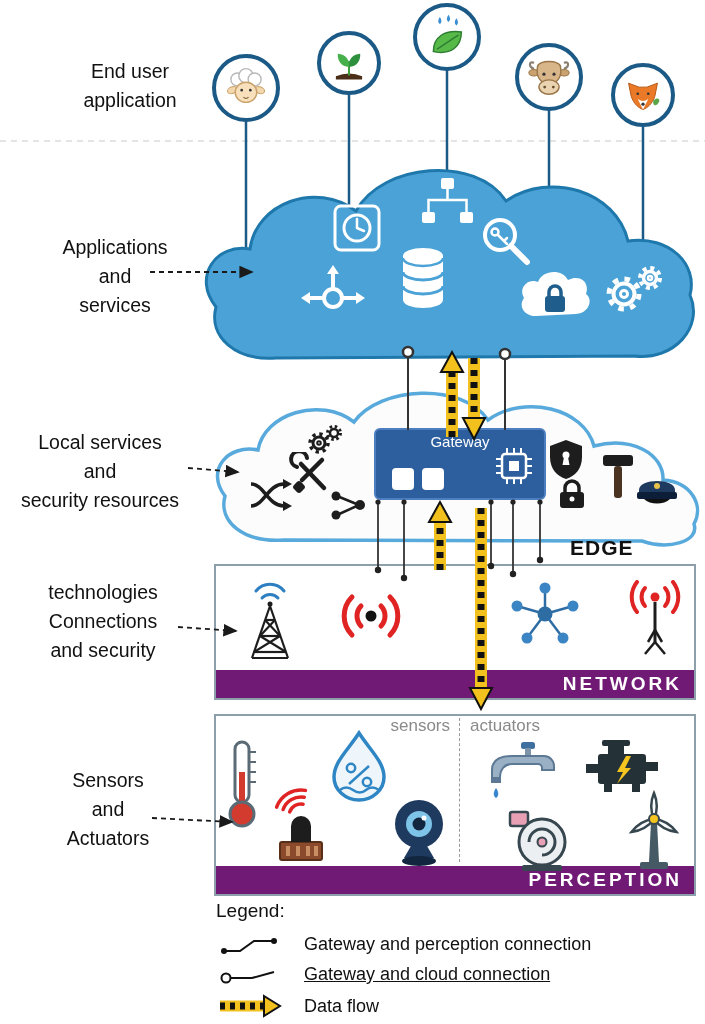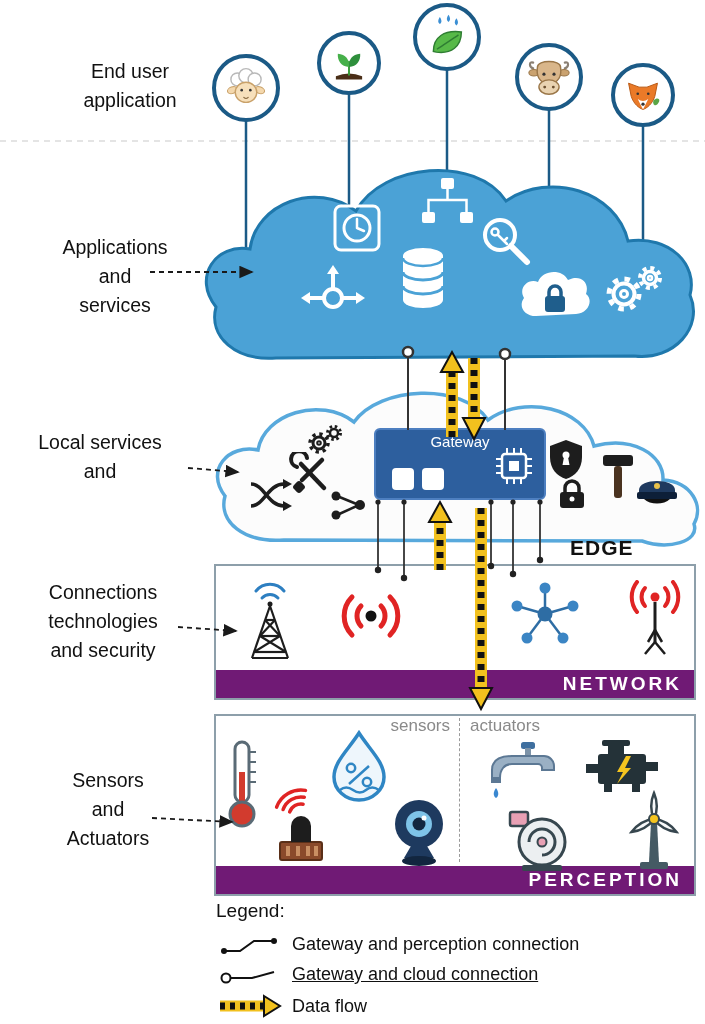--- a/index.html
+++ b/index.html
@@ -8,21 +8,21 @@
   .abs{position:absolute;}
   .side-label{font-size:19.5px;color:#111;text-align:center;line-height:29px;}
   .layer-box{position:absolute;background:#fff;border:2px solid #8d9faa;box-sizing:border-box;z-index:1;}
   .band{position:absolute;left:0;right:0;bottom:0;height:28px;background:#701a75;color:#fff;
         font-weight:bold;font-size:19px;letter-spacing:3px;text-align:right;padding-right:12px;
         line-height:28px;box-sizing:border-box;}
   .circle-node{position:absolute;border-radius:50%;background:#fff;border:4px solid #1b5a86;
         box-sizing:border-box;display:flex;align-items:center;justify-content:center;z-index:2;}
   .icon{z-index:3;}
   .small-caption{font-size:17px;color:#8a8a8a;z-index:3;}
-  .legend-text{font-size:18px;color:#111;}
+  .legend-text{font-size:18px;color:#111;margin-left:12px;}
   .edge-label{font-weight:bold;font-size:21px;letter-spacing:1px;color:#111;z-index:3;}
   #gateway{position:absolute;left:374px;top:428px;width:172px;height:72px;background:#2d5f9e;
         border:2px solid #4d7fc0;border-radius:6px;box-sizing:border-box;z-index:3;}
   #gateway .gw-title{position:absolute;left:0;right:0;top:3px;text-align:center;color:#fff;font-size:15px;}
   .gw-port{position:absolute;width:22px;height:22px;background:#fff;border-radius:4px;top:38px;}
 </style>
 </head>
 <body>
 
 <div id="stage">
@@ -43,24 +43,25 @@
     <div>application</div>
   </div>
   <div class="abs side-label" style="left:40px;top:233px;width:150px;">
     <div>Applications</div>
     <div>and</div>
     <div>services</div>
   </div>
   <div class="abs side-label" style="left:5px;top:428px;width:190px;">
     <div>Local services</div>
     <div>and</div>
+    <div>security resources</div>
   </div>
   <div class="abs side-label" style="left:18px;top:578px;width:170px;">
+    <div>technologies</div>
     <div>Connections</div>
-    <div>technologies</div>
     <div>and security</div>
   </div>
   <div class="abs side-label" style="left:48px;top:766px;width:120px;">
     <div>Sensors</div>
     <div>and</div>
     <div>Actuators</div>
   </div>
 
   <div class="circle-node" style="left:212px;top:54px;width:68px;height:68px;">
     <svg width="46" height="46" viewBox="0 0 64 64">

